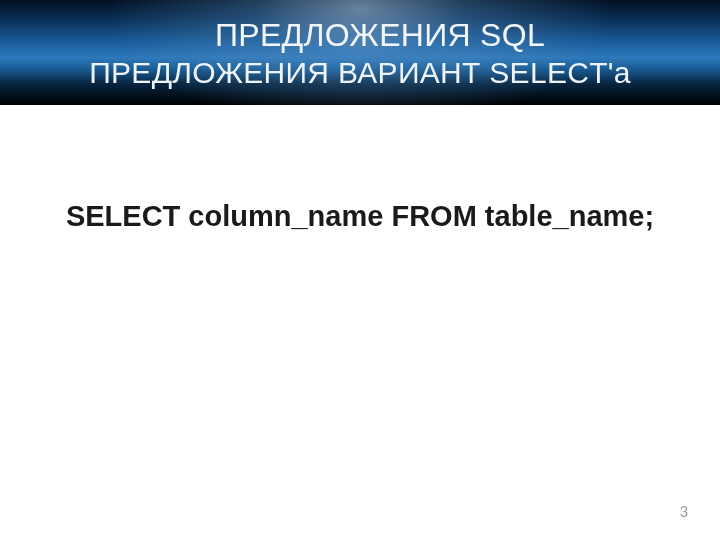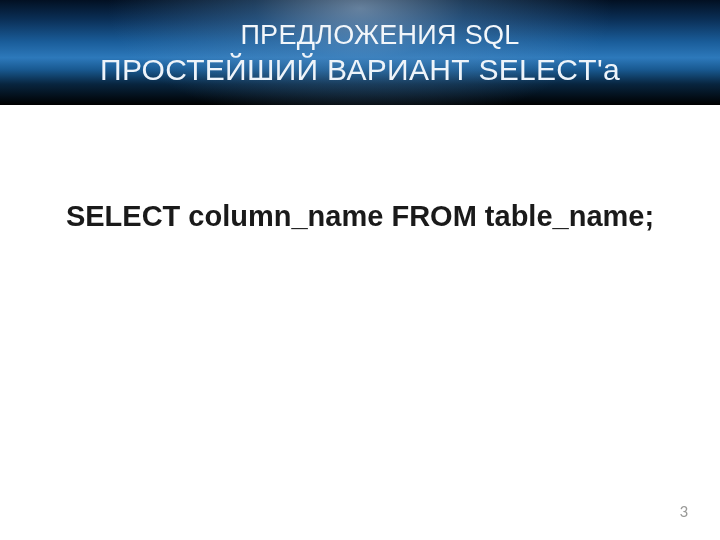--- a/index.html
+++ b/index.html
@@ -28,21 +28,21 @@
         #08253f 80%,
         #000000 100%);
     color: #ffffff;
     text-align: center;
     display: flex;
     flex-direction: column;
     justify-content: center;
     gap: 2px;
   }
   .header .line1 {
-    font-size: 27px;
+    font-size: 32px;
     letter-spacing: 0.3px;
     margin-top: 2px;
     color: #f2f6fa;
     margin-left: 40px;
   }
   .header .line2 {
     font-size: 30px;
     letter-spacing: 0.3px;
     color: #eef4fa;
   }
@@ -70,20 +70,20 @@
     font-size: 17px;
     color: #9a9a98;
     font-family: "Calibri", "Arial", sans-serif;
   }
 </style>
 </head>
 <body>
 
 <div class="header">
   <div class="line1">ПРЕДЛОЖЕНИЯ SQL</div>
-  <div class="line2">ПРОСТЕЙШИЙ ВАРИАНТ SELECT'а</div>
+  <div class="line2">ПРЕДЛОЖЕНИЯ ВАРИАНТ SELECT'а</div>
 </div>
 
 <div class="content">
   <div class="code-line">SELECT column_name FROM table_name;</div>
 </div>
 
 <div class="page-number">3</div>
 
 </body></html>

